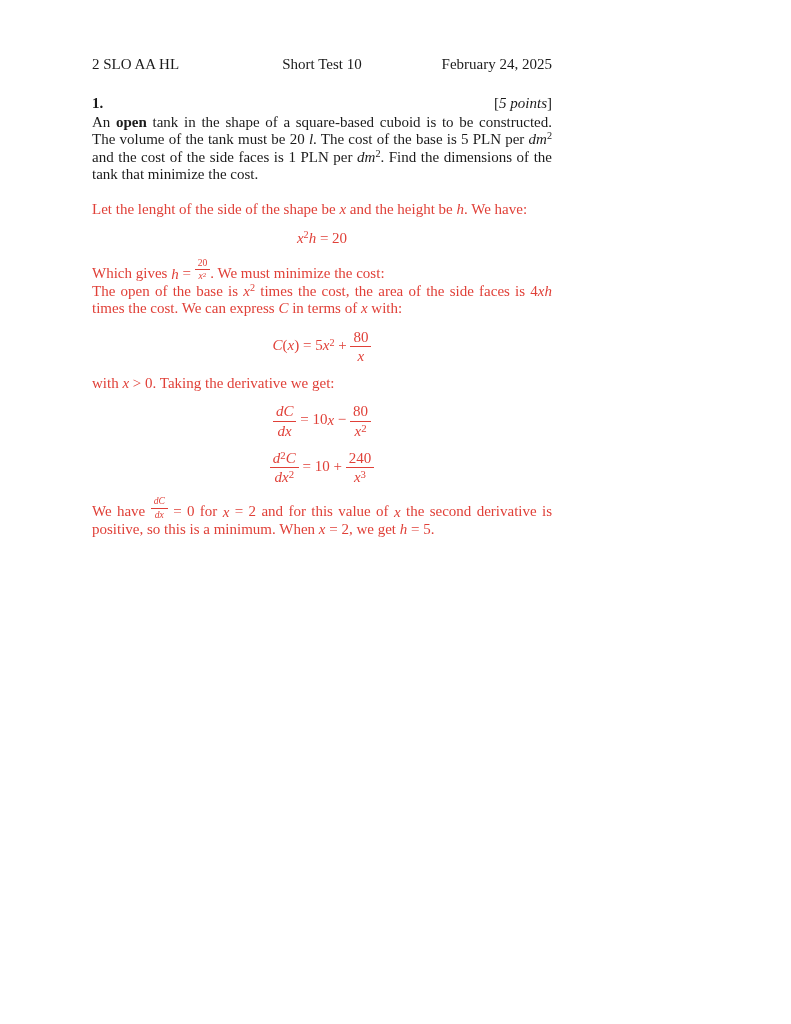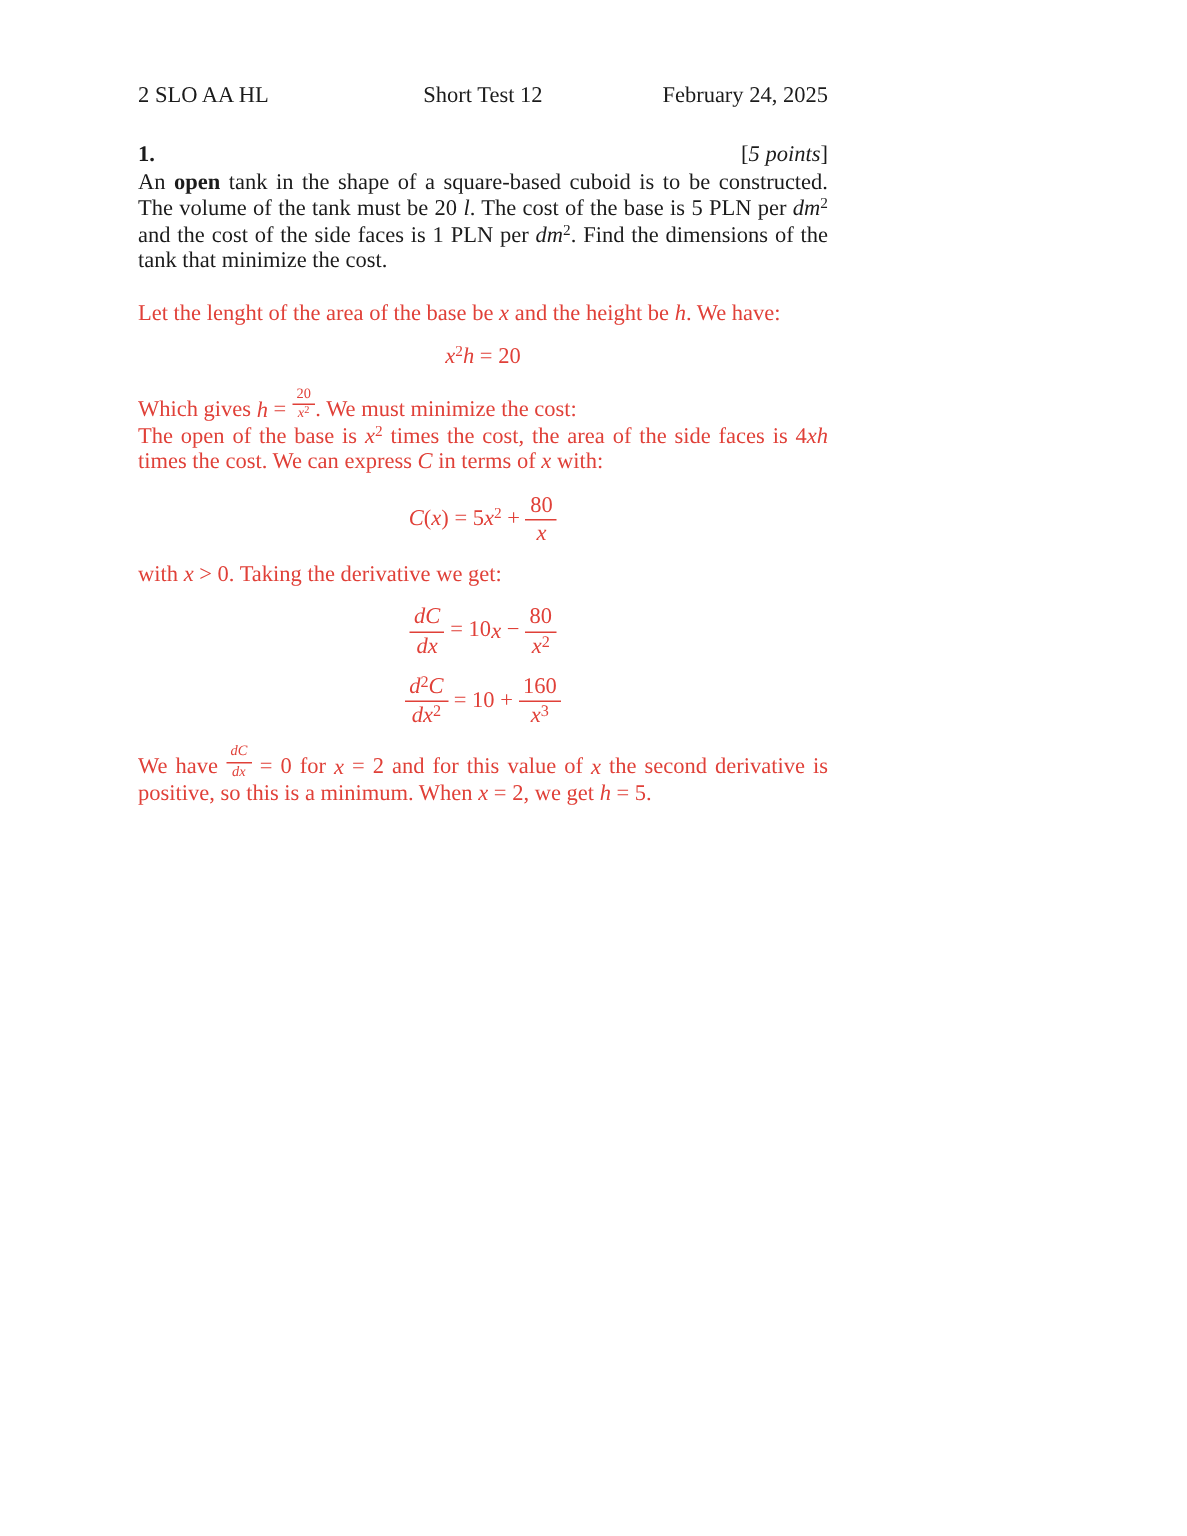--- a/index.html
+++ b/index.html
@@ -62,45 +62,45 @@
   .para .frac { font-size: 0.64em; vertical-align: -0.1em; }
   .equation .frac { font-size: 1em; }
 </style>
 </head>
 <body>
 
 <div class="page">
 
   <div class="header-row">
     <span>2 SLO AA HL</span>
-    <span class="header-center">Short Test 12</span>
+    <span class="header-center">Short Test 10</span>
     <span>February 24, 2025</span>
   </div>
 
   <div class="problem-row">
     <span class="problem-number">1.</span>
     <span><span>[</span><span class="italic">5 points</span><span>]</span></span>
   </div>
 
   <p class="para statement"><span>An </span><span class="bold">open</span><span> tank in the shape of a square-based cuboid is to be constructed. The volume of the tank must be 20 </span><span class="italic">l</span><span>. The cost of the base is 5 PLN per </span><span class="italic">dm</span><sup>2</sup><span> and the cost of the side faces is 1 PLN per </span><span class="italic">dm</span><sup>2</sup><span>. Find the dimensions of the tank that minimize the cost.</span></p>
 
   <div class="solution">
-    <p class="para sol-first"><span>Let the lenght of the area of the base be </span><span class="italic">x</span><span> and the height be </span><span class="italic">h</span><span>. We have:</span></p>
+    <p class="para sol-first"><span>Let the lenght of the side of the shape be </span><span class="italic">x</span><span> and the height be </span><span class="italic">h</span><span>. We have:</span></p>
 
     <div class="equation"><span class="italic">x</span><sup>2</sup><span class="italic">h</span><span> = 20</span></div>
 
     <p class="para"><span>Which gives </span><span class="italic">h</span><span> = </span><span class="frac"><span class="num"><span>20</span></span><span class="den"><span class="italic">x</span><sup>2</sup></span></span><span>. We must minimize the cost:</span></p>
 
 
     <p class="para"><span>The open of the base is </span><span class="italic">x</span><sup>2</sup><span> times the cost, the area of the side faces is 4</span><span class="italic">xh</span><span> times the cost. We can express </span><span class="italic">C</span><span> in terms of </span><span class="italic">x</span><span> with:</span></p>
 
     <div class="equation"><span class="italic">C</span><span>(</span><span class="italic">x</span><span>) = 5</span><span class="italic">x</span><sup>2</sup><span> + </span><span class="frac"><span class="num"><span>80</span></span><span class="den"><span class="italic">x</span></span></span></div>
 
     <p class="para"><span>with </span><span class="italic">x</span><span> &gt; 0. Taking the derivative we get:</span></p>
 
     <div class="equation"><span class="frac"><span class="num"><span class="italic">dC</span></span><span class="den"><span class="italic">dx</span></span></span><span> = 10</span><span class="italic">x</span><span> − </span><span class="frac"><span class="num"><span>80</span></span><span class="den"><span class="italic">x</span><sup>2</sup></span></span></div>
 
-    <div class="equation"><span class="frac"><span class="num"><span class="italic">d</span><sup>2</sup><span class="italic">C</span></span><span class="den"><span class="italic">dx</span><sup>2</sup></span></span><span> = 10 + </span><span class="frac"><span class="num"><span>160</span></span><span class="den"><span class="italic">x</span><sup>3</sup></span></span></div>
+    <div class="equation"><span class="frac"><span class="num"><span class="italic">d</span><sup>2</sup><span class="italic">C</span></span><span class="den"><span class="italic">dx</span><sup>2</sup></span></span><span> = 10 + </span><span class="frac"><span class="num"><span>240</span></span><span class="den"><span class="italic">x</span><sup>3</sup></span></span></div>
 
     <p class="para"><span>We have </span><span class="frac"><span class="num"><span class="italic">dC</span></span><span class="den"><span class="italic">dx</span></span></span><span> = 0 for </span><span class="italic">x</span><span> = 2 and for this value of </span><span class="italic">x</span><span> the second derivative is positive, so this is a minimum. When </span><span class="italic">x</span><span> = 2, we get </span><span class="italic">h</span><span> = 5.</span></p>
   </div>
 
 </div>
 
 </body></html>

